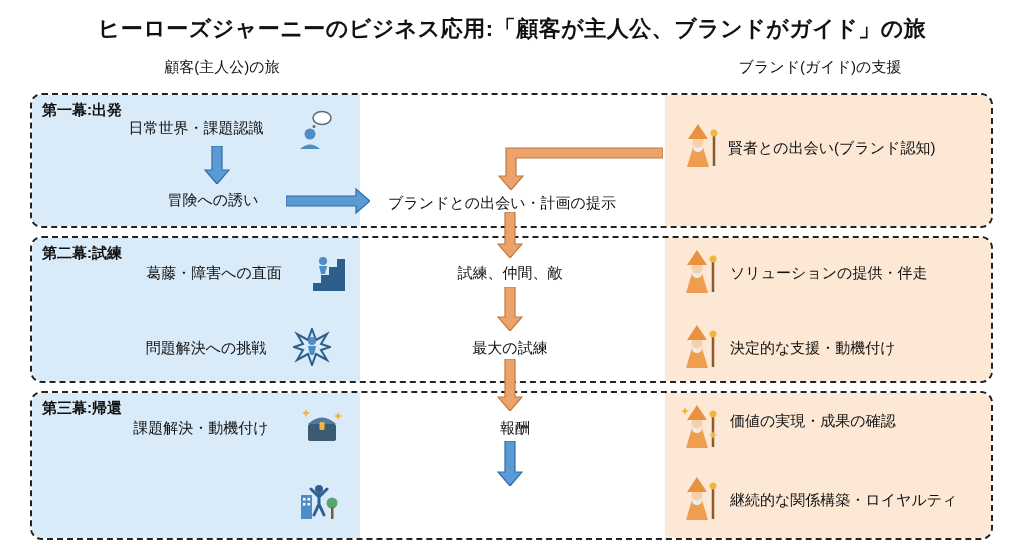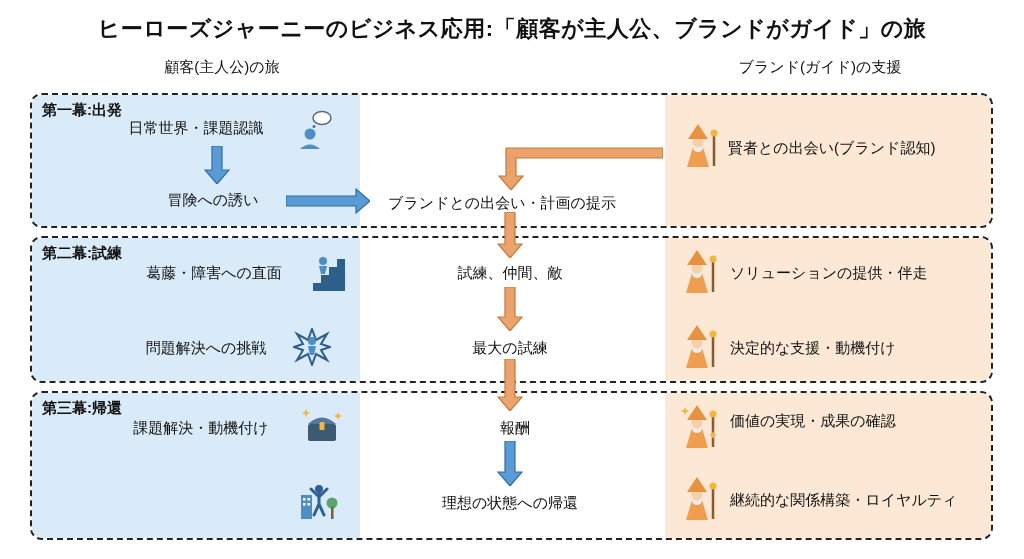--- a/index.html
+++ b/index.html
@@ -153,21 +153,20 @@
         <rect x="5" y="24" width="2.5" height="2.5" fill="#fff"></rect>
         <rect x="9.5" y="24" width="2.5" height="2.5" fill="#fff"></rect>
         <circle cx="34" cy="24" r="5.5" fill="#5aa56b"></circle>
         <rect x="33" y="28" width="2.5" height="12" fill="#7a5b3a"></rect>
         <circle cx="21" cy="10" r="4" fill="#2f5f93"></circle>
         <path d="M21 14 L21 25 M21 18 L13 10 M21 18 L29 10 M21 25 L16 36 M21 25 L26 36" stroke="#2f5f93" stroke-width="3" fill="none" stroke-linecap="round"></path>
       </svg>
     </span>
 
     <div class="node" style="left:483px; top:35px;">報酬</div>
-    <div class="node" style="left:478px; top:110px;">理想の状態への帰還</div>
 
     <span class="icon" style="left:668px; top:34px;">
       <svg width="38" height="44" viewBox="0 0 38 44">
         <use href="#sym-wizard"></use>
         <use href="#sym-star" x="0" y="2"></use>
         <use href="#sym-star" x="28" y="26"></use>
       </svg>
     </span>
     <div class="node left-align" style="left:698px; top:20px;margin-top:8px;">価値の実現・成果の確認</div>
 

